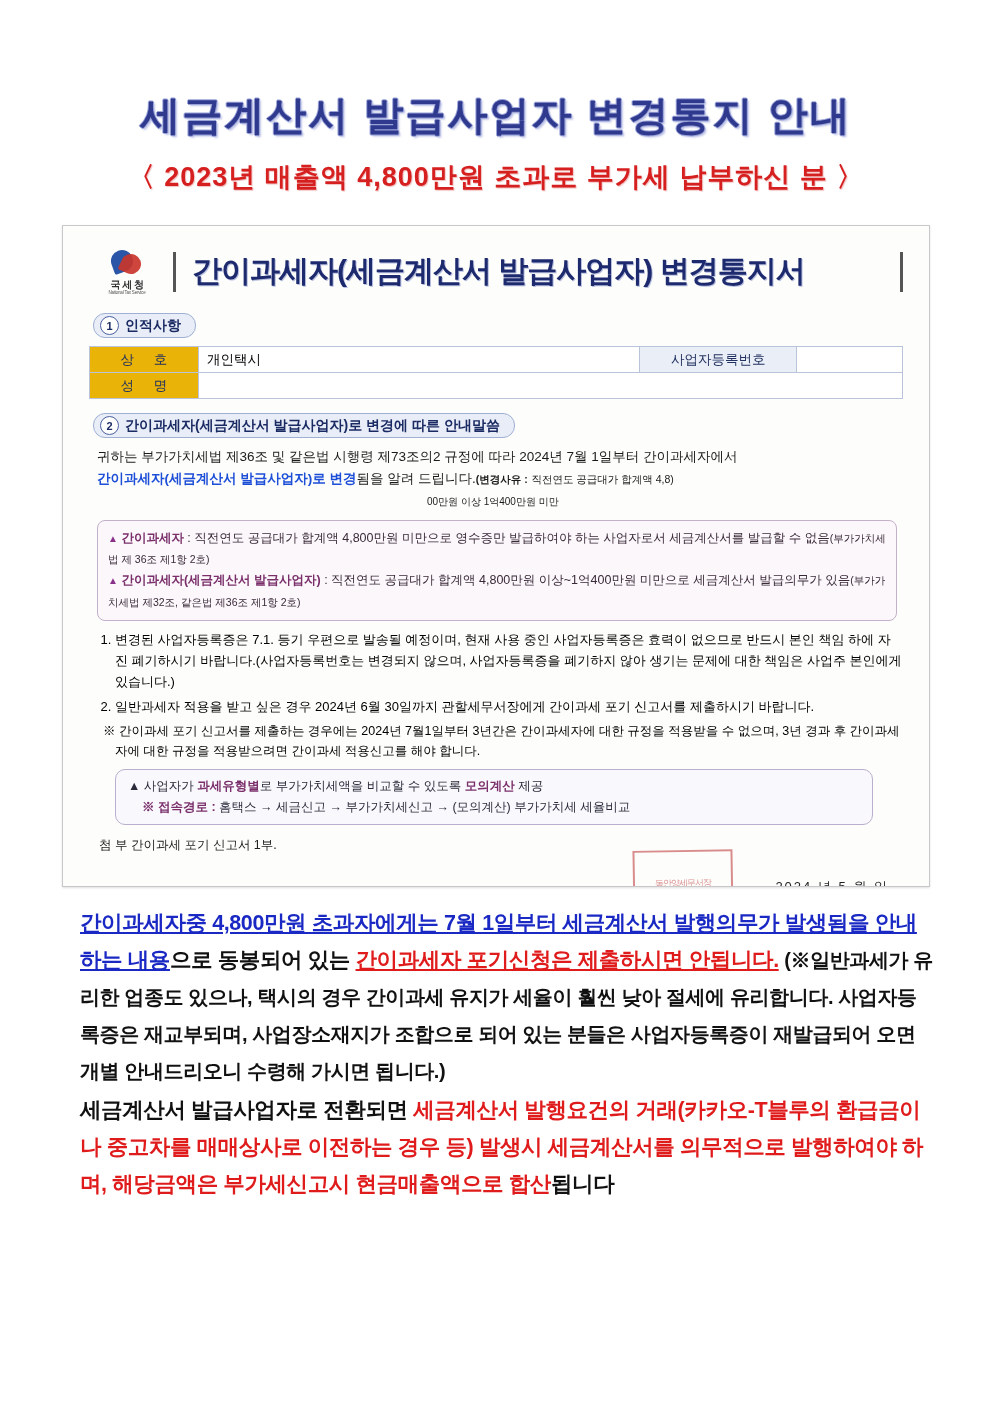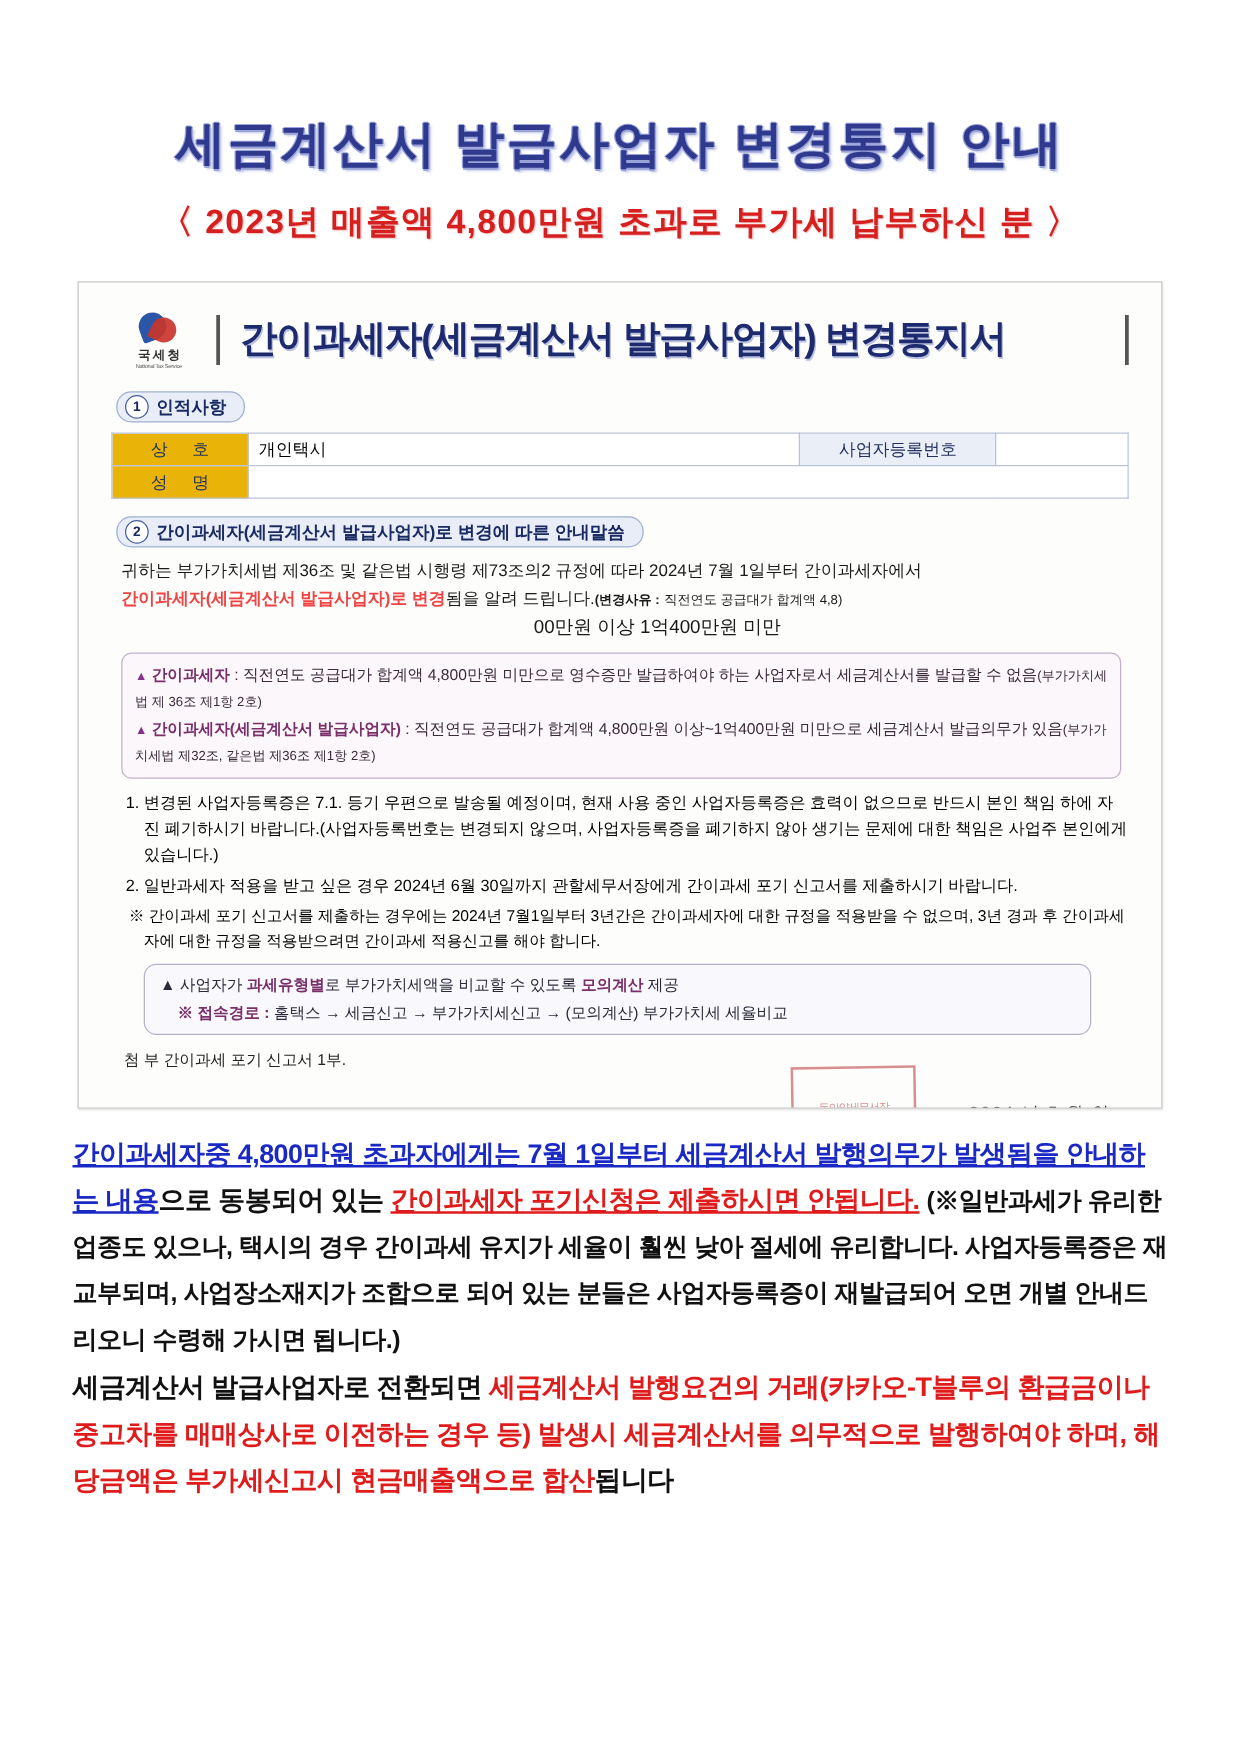--- a/index.html
+++ b/index.html
@@ -158,23 +158,23 @@
   }
   td.val { background: #fff; font-family: Liberation Serif, serif; }
 
   .body-text {
     font-size: 13.5px;
     line-height: 1.62;
     color: #1a1a1a;
     padding: 2px 6px 0 8px;
   }
   .body-text .b { font-weight: bold; }
-  .navy { color: #ef4444; font-weight: bold; margin-top: 16px; }
+  .navy { color: #1d4ed8; font-weight: bold; margin-top: 16px; }
   .small { font-size: 10.5px; }
-  .tiny { font-size: 15px; }
+  .tiny { font-size: 10px; }
 
   .hint-box {
     border: 1px solid #c3b0c9;
     border-radius: 8px;
     background: #fbf7fb;
     margin: 8px 6px 8px 8px;
     padding: 7px 10px;
     font-size: 12.5px;
     line-height: 1.7;
     color: #3a2a38;
@@ -244,21 +244,21 @@
     line-height: 1.15;
     opacity: .55;
     display: flex; align-items: center; justify-content: center;
     text-align: center;
     letter-spacing: -1px;
     transform: rotate(-1deg);
   }
 
   
   .commentary {
-    margin: 18px 58px 0 58px;
+    margin: 18px 58px 0 80px;
     font-size: 21.5px;
     line-height: 1.72;
     font-weight: bold;
     letter-spacing: -0.4px;
   }
   .commentary p { margin: 0 0 2px 0; }
   .cm-blue { color: #1a28c4; text-decoration: underline; }
   .cm-red { color: #e01b1b; text-decoration: underline; }
   .cm-red-nou { color: #e01b1b; }
   .cm-black { color: #111; }

